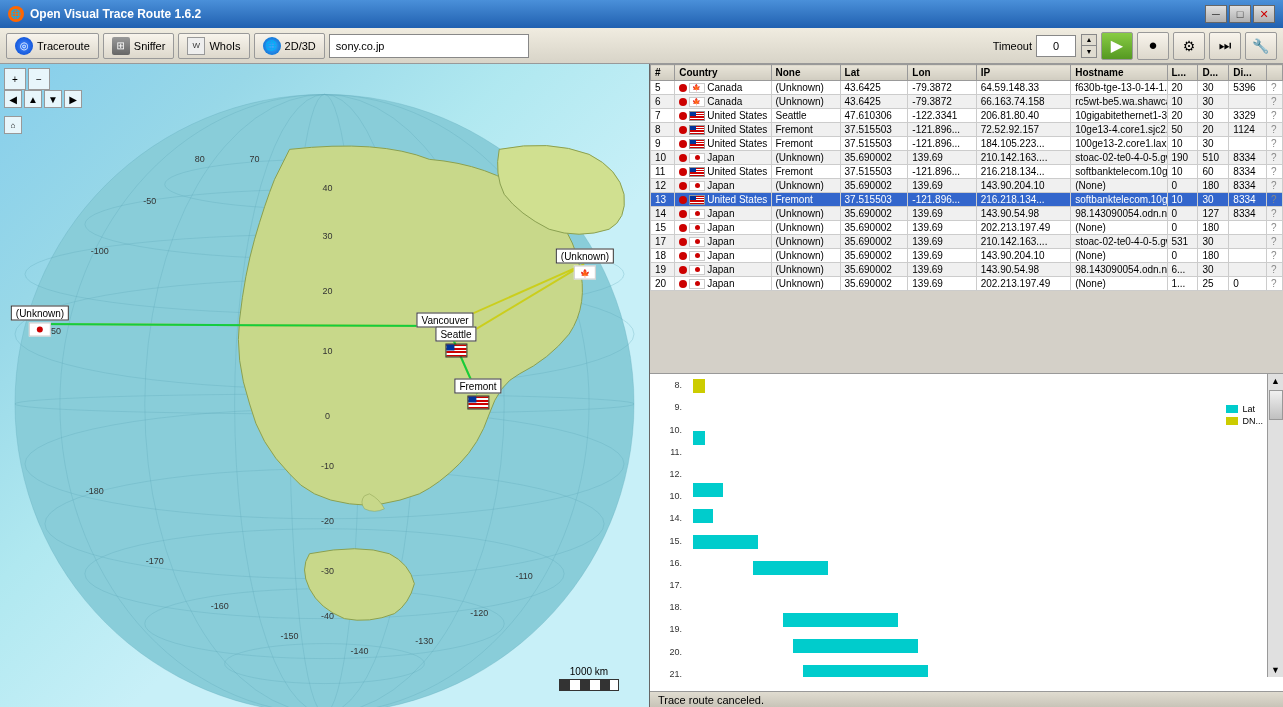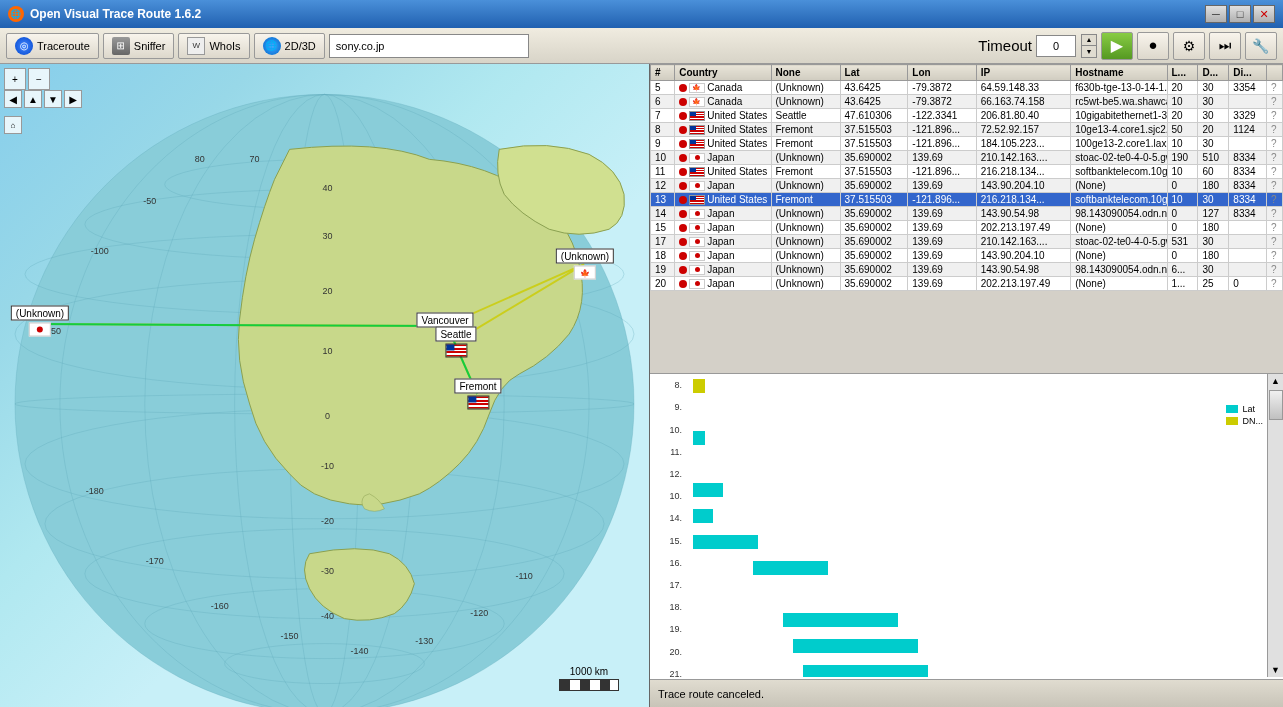--- a/index.html
+++ b/index.html
@@ -31,21 +31,21 @@
     }
     .btn-icon { width: 18px; height: 18px; border-radius: 50%; display: flex; align-items: center; justify-content: center; font-size: 10px; }
     .btn-icon.blue { background: radial-gradient(circle, #4488ff, #0044cc); color: white; }
     .btn-icon.globe { background: radial-gradient(circle, #44aaff, #0066cc); color: white; border-radius: 50%; }
     
     .url-input {
       flex: 1; max-width: 200px; height: 24px; border: 1px solid #888; padding: 2px 6px;
       background: white; font-size: 11px;
     }
     .toolbar-spacer { flex: 1; }
-    .timeout-label { font-size: 15px; }
+    .timeout-label { font-size: 11px; }
     .timeout-input { width: 40px; height: 22px; border: 1px solid #888; text-align: center; font-size: 11px; }
     .icon-btn { width: 32px; height: 28px; background: linear-gradient(to bottom, #f8f4ec, #ddd8cc); border: 1px solid #999; display: flex; align-items: center; justify-content: center; cursor: pointer; font-size: 14px; border-radius: 2px; }
     
     
     .main-content { display: flex; height: calc(707px - 64px); }
     
     
     .map-area {
       width: 650px; height: 100%;
       background: linear-gradient(135deg, #87CEEB 0%, #98D8E8 20%, #B0E8F0 40%, #C8F0F8 60%);
@@ -100,21 +100,21 @@
     .legend-item { display: flex; align-items: center; gap: 4px; margin-bottom: 2px; }
     .legend-color { width: 12px; height: 8px; }
     .scrollbar-v { position: absolute; right: 0; top: 0; bottom: 30px; width: 16px; background: #e0e0e0; border-left: 1px solid #999; }
     .scrollbar-thumb { width: 14px; height: 30px; background: linear-gradient(to bottom, #f0f0f0, #c0c0c0); border: 1px solid #999; margin: 2px auto; }
     .scrollbar-h { position: absolute; bottom: 0; left: 35px; right: 18px; height: 16px; background: #e0e0e0; border-top: 1px solid #999; display: flex; align-items: center; }
     .scrollbar-h-thumb { height: 14px; width: 200px; background: linear-gradient(to right, #f0f0f0, #c0c0c0); border: 1px solid #999; margin: 1px 20px; }
     .scroll-arrow { width: 16px; height: 16px; background: #d0d0d0; border: 1px solid #999; display: flex; align-items: center; justify-content: center; font-size: 8px; cursor: pointer; }
     
     
     .status-bar {
-      height: 28px; background: linear-gradient(to bottom, #e0dcd0, #c8c4b8);
+      height: 16px; background: linear-gradient(to bottom, #e0dcd0, #c8c4b8);
       border-top: 1px solid #999; display: flex; align-items: center; padding: 0 8px;
       font-size: 11px; position: absolute; bottom: 0; left: 650px; right: 0;
     }
     
     
     .us-flag { background: linear-gradient(#cc0000 0%, #cc0000 14%, #fff 14%, #fff 28%, #cc0000 28%, #cc0000 42%, #fff 42%, #fff 56%, #cc0000 56%, #cc0000 70%, #fff 70%, #fff 84%, #cc0000 84%, #cc0000 100%); position: relative; }
     .us-flag::before { content: ''; position: absolute; top: 0; left: 0; width: 40%; height: 54%; background: #003399; }
     .ca-flag { background: white; border: 1px solid #ccc; display: flex; align-items: center; justify-content: center; color: #cc0000; font-weight: bold; font-size: 8px; }
     .jp-flag { background: white; border: 1px solid #ccc; display: flex; align-items: center; justify-content: center; }
     .jp-dot { width: 6px; height: 6px; background: #cc0000; border-radius: 50%; }
@@ -303,21 +303,21 @@
         Canada
       </div>
     </td>
     <td>(Unknown)</td>
     <td>43.6425</td>
     <td>-79.3872</td>
     <td>64.59.148.33</td>
     <td>f630b-tge-13-0-14-1...</td>
     <td>20</td>
     <td>30</td>
-    <td>3354</td>
+    <td>5396</td>
     <td style="color:#888; cursor:pointer;">?</td>
   </tr>
             <tr>
     <td>6</td>
     <td>
       <div class="flag-cell">
         <span class="status-dot" style="background:#cc0000;"></span>
         <div class="flag-img ca-flag" style="font-size:7px;">🍁</div>
         Canada
       </div>

